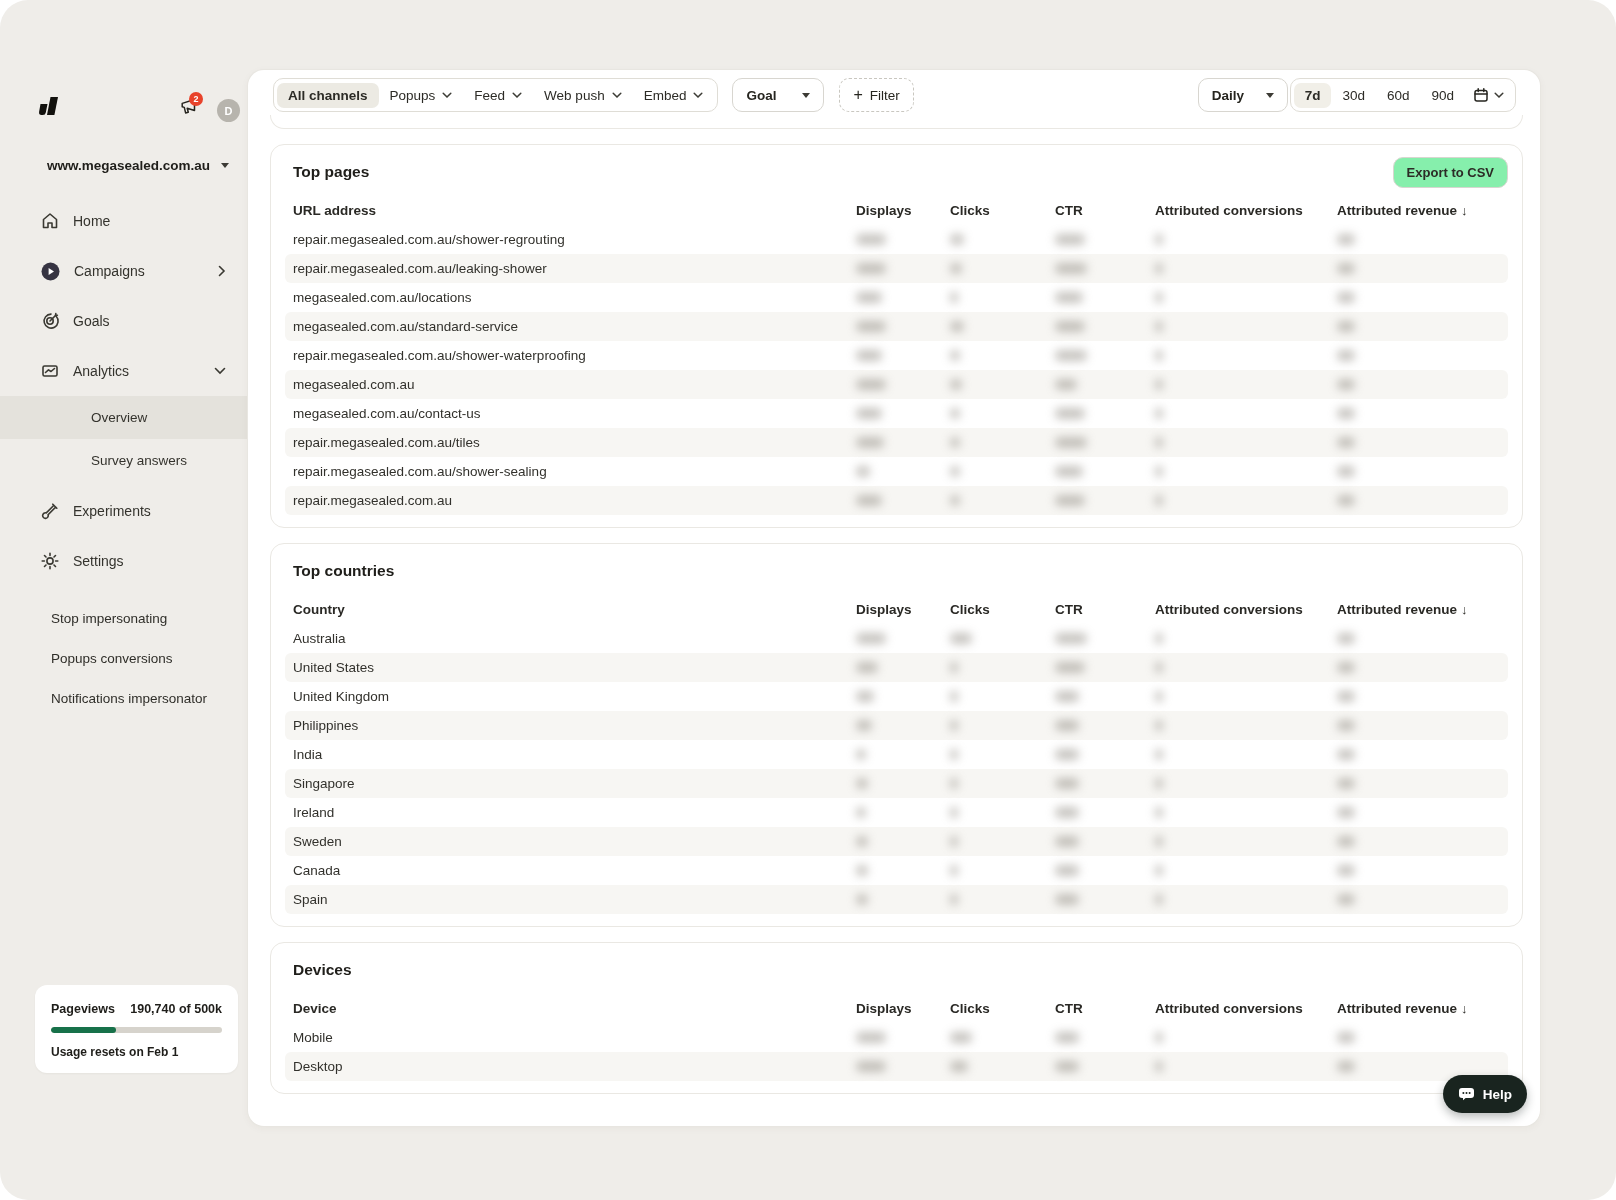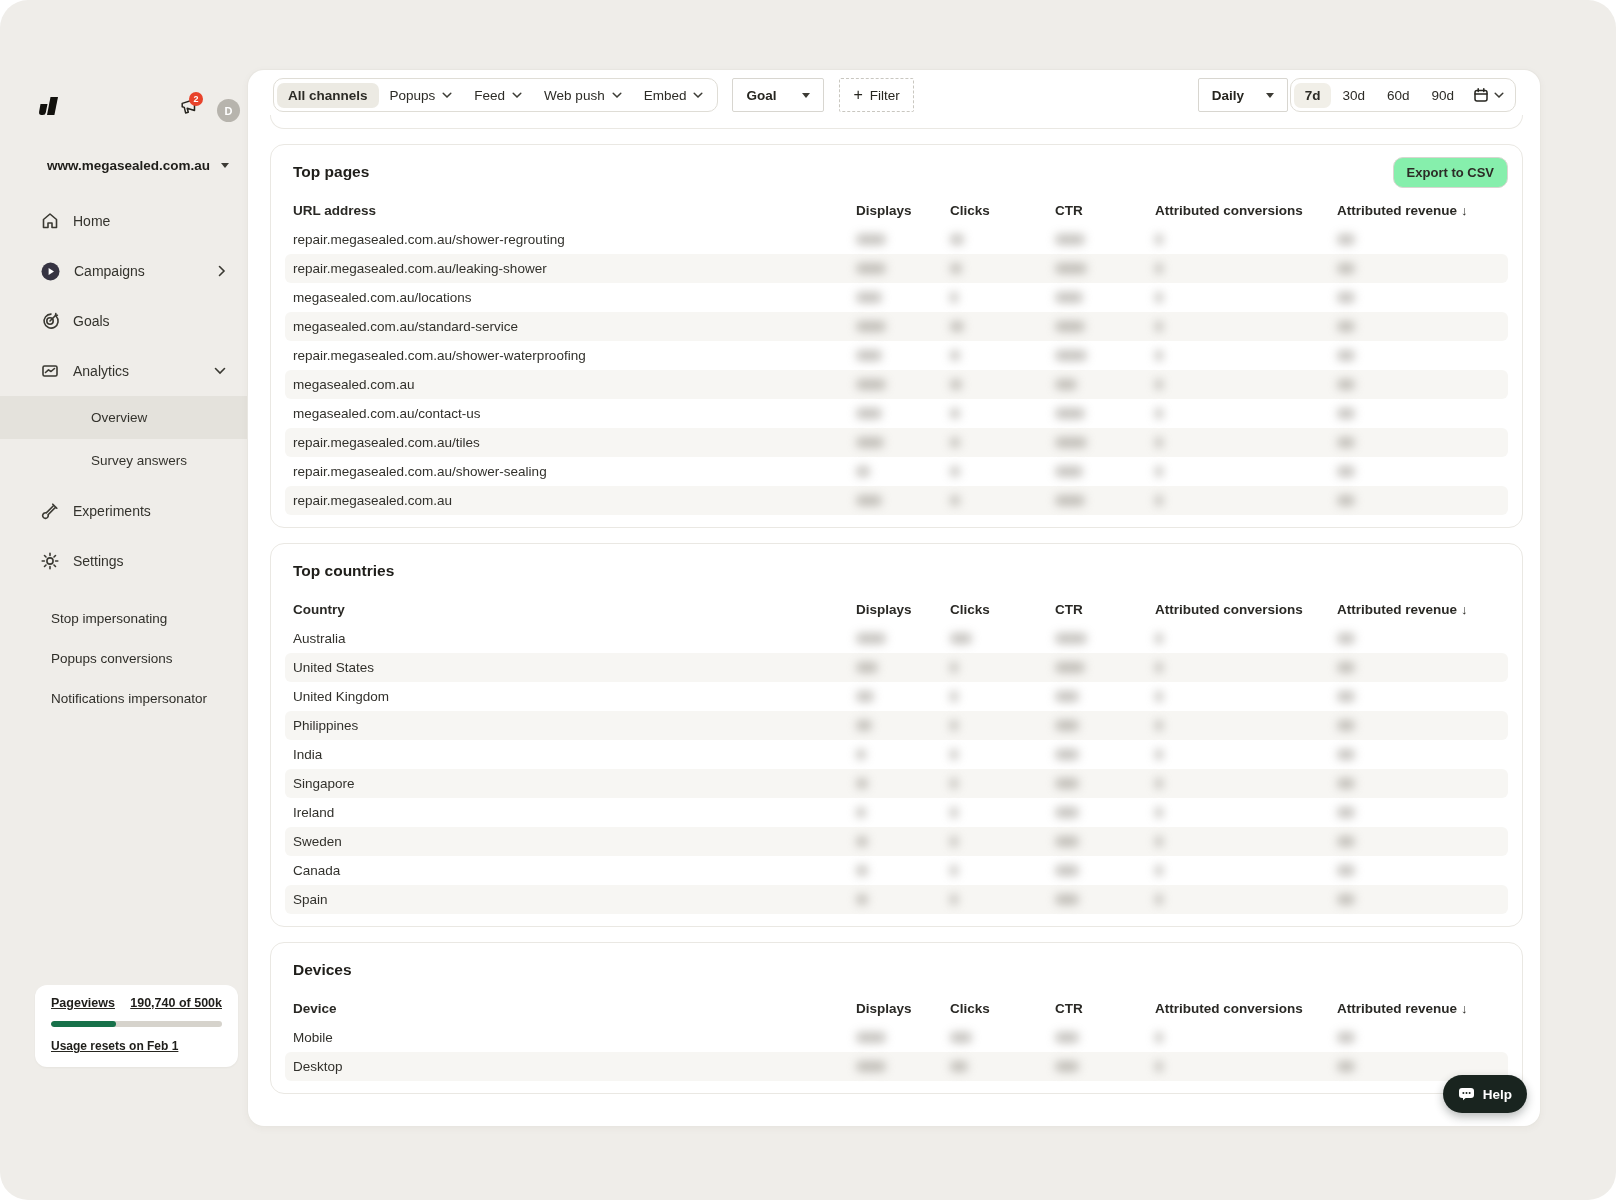--- a/index.html
+++ b/index.html
@@ -14,33 +14,33 @@
   .avatar { position:absolute; left:217px; top:99px; width:23px; height:23px; border-radius:50%; background:#b7b4ad; color:#fff; font-size:11px; font-weight:700; display:flex; align-items:center; justify-content:center; cursor:pointer; }
   .site-selector { position:absolute; left:47px; top:158px; right:14px; display:flex; align-items:center; gap:11px; font-size:13.5px; font-weight:700; color:#1f1e1a; cursor:pointer; }
   .nav { position:absolute; left:0; right:0; top:196px; }
   .nav-item { height:50px; display:flex; align-items:center; padding:0 22px 0 40px; gap:13px; font-size:14px; color:#34332d; cursor:pointer; }
   .nav-item .grow, .grow { flex:1; }
   .nav-sub { height:43px; display:flex; align-items:center; padding-left:91px; font-size:13.5px; color:#34332d; cursor:pointer; }
   .nav-sub.selected { background:#e4e2dc; }
   .nav-spacer { height:4px; }
   .admin-links { position:absolute; left:0; right:0; top:598px; }
   .admin-link { height:40px; display:flex; align-items:center; padding-left:37px; font-size:13.5px; color:#2f2e29; cursor:pointer;margin-left:14px; }
-  .usage-card { position:absolute; left:35px; top:985px; width:203px; background:#fff; border-radius:12px; padding:11px 16px 14px; box-shadow:0 1px 2px rgba(60,55,40,.05);text-decoration:underline; }
+  .usage-card { position:absolute; left:35px; top:985px; width:203px; background:#fff; border-radius:12px; padding:17px 16px 14px; box-shadow:0 1px 2px rgba(60,55,40,.05); }
   .usage-top { display:flex; justify-content:space-between; align-items:center; font-size:12.5px; font-weight:700; color:#1f1e1a; }
   .usage-track { margin-top:11px; height:6px; border-radius:3px; background:#d6d3cc; overflow:hidden; }
   .usage-fill { height:100%; border-radius:3px; background:#17714a; }
   .usage-note { margin-top:12px; font-size:12px; font-weight:600; color:#1f1e1a; }
 
   
   .panel { position:absolute; left:248px; top:70px; width:1292px; height:1056px; background:#fff; border-radius:16px; box-shadow:0 0 0 1px #e8e6e1, 0 2px 8px rgba(70,64,48,.05); }
   .toolbar { display:flex; align-items:center; padding:8px 24px 0 25px; height:42px; }
   .seg-group { display:flex; align-items:center; border:1px solid #dfddd6; border-radius:10px; padding:3px; height:34px; background:#fff; }
   .seg { display:flex; align-items:center; gap:7px; padding:5px 11px; font-size:13.5px; color:#2c2b26; border-radius:7px; cursor:pointer; white-space:nowrap; }
   .seg.selected { background:#eceae3; font-weight:600; }
-  .btn { display:flex; align-items:center; border:1px solid #d8d6d0; border-radius:2px; height:34px; padding:0 13px; font-size:13.5px; background:#fff; cursor:pointer; color:#26251f; }
+  .btn { display:flex; align-items:center; border:1px solid #d8d6d0; border-radius:10px; height:34px; padding:0 13px; font-size:13.5px; background:#fff; cursor:pointer; color:#26251f; }
   .btn.bold { font-weight:700; }
   .goal-btn { width:92px; justify-content:space-between; margin-left:14px; }
   .filter-btn { margin-left:15px; border-style:dashed; border-color:#c9c7c0; gap:7px; font-weight:500; }
   .daily-btn { width:90px; justify-content:space-between; }
   .range-group { margin-left:2px; }
   .range-seg { padding:5px 11px; }
   .range-seg.selected { background:#f1efe8; }
   .cal-seg { display:flex; align-items:center; gap:5px; padding:0 8px; cursor:pointer; }
   .caret-down { width:0; height:0; border-left:4px solid transparent; border-right:4px solid transparent; border-top:5px solid #3c3b35; }
   .plus { font-size:16px; font-weight:500; line-height:1; color:#26251f; }

